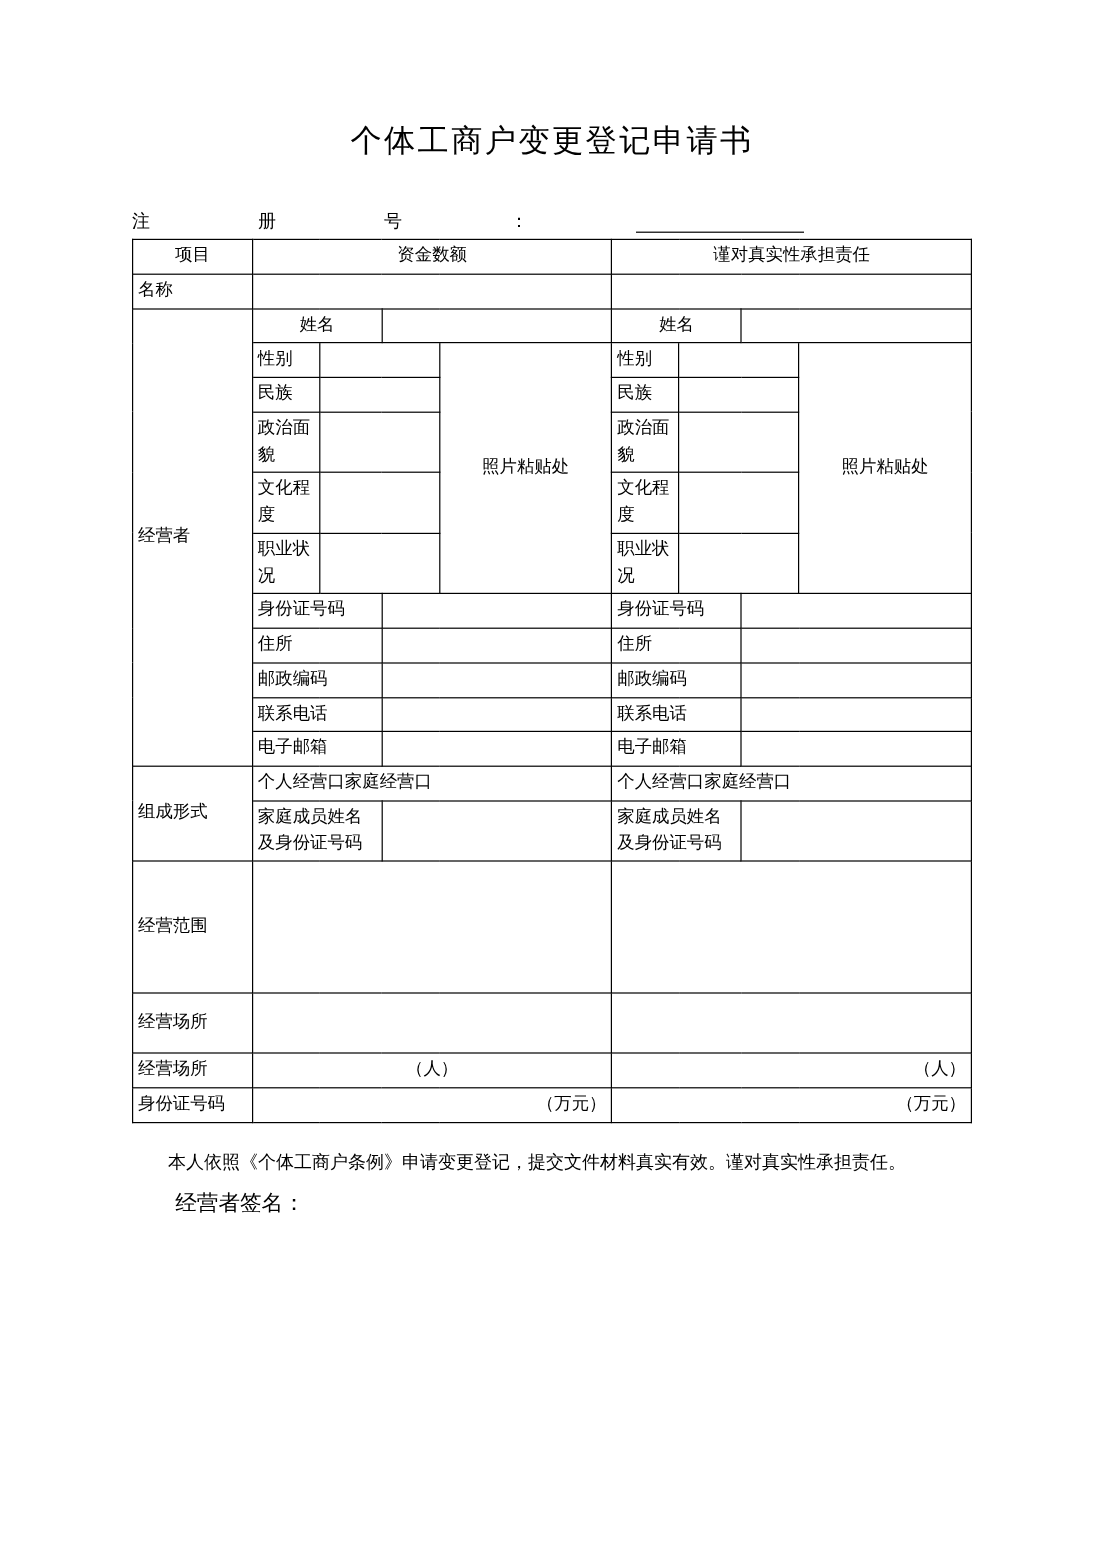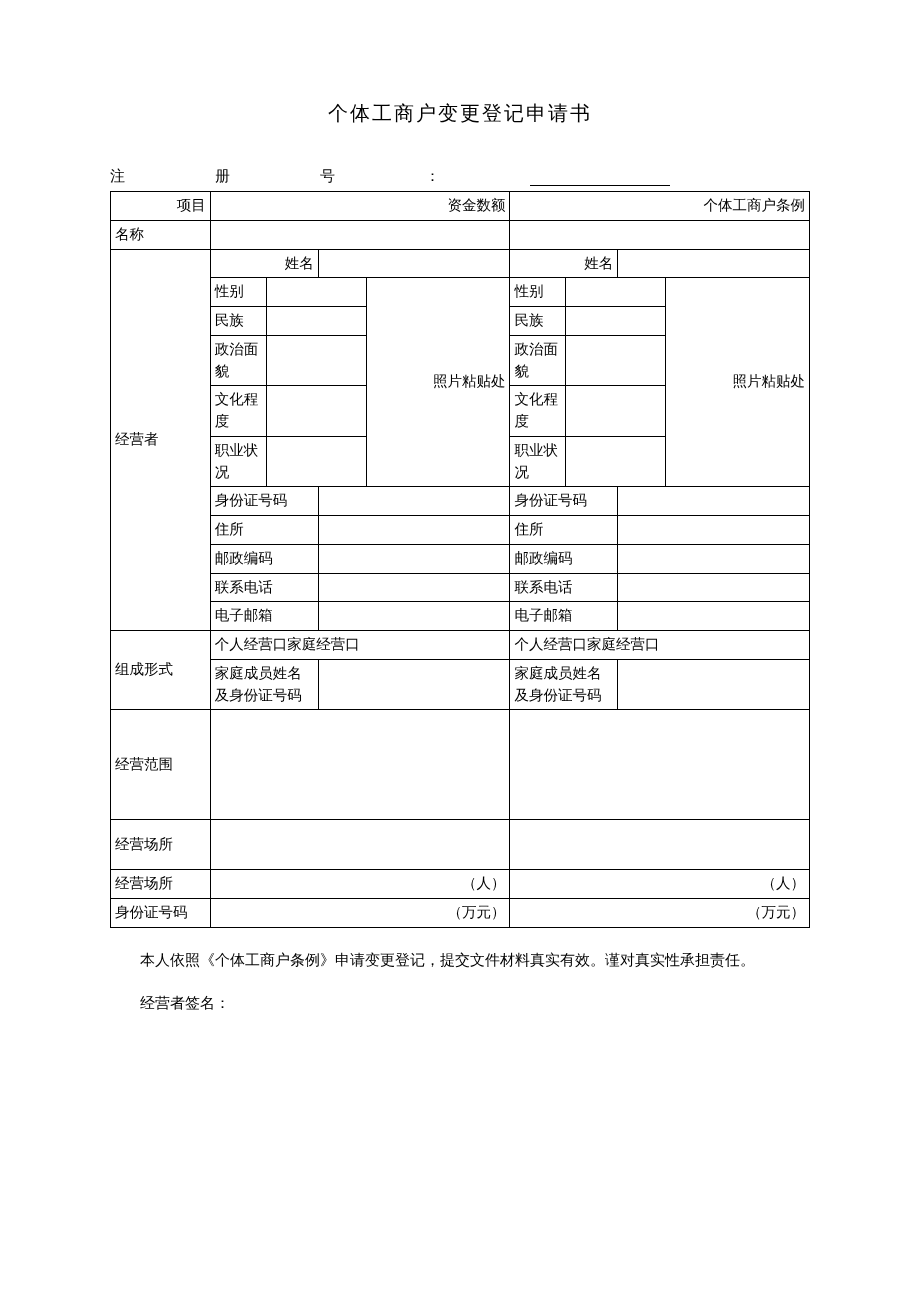--- a/index.html
+++ b/index.html
@@ -11,21 +11,21 @@
       font-family: "SimSun", "宋体", serif;
       background: #ffffff;
       width: 920px;
       height: 1301px;
       padding: 100px 110px 0 110px;
       color: #000;
       font-size: 15px;
     }
     h1 {
       text-align: center;
-      font-size: 20px;
+      font-size: 26px;
       font-weight: normal;
       margin-bottom: 40px;
       letter-spacing: 2px;
     }
     .reg-line {
       display: flex;
       margin-bottom: 5px;
       font-size: 15px;
     }
     .reg-value {
@@ -39,42 +39,42 @@
       table-layout: fixed;
     }
     td {
       border: 1px solid #000;
       padding: 3px 4px;
       vertical-align: middle;
       font-size: 14.5px;
       line-height: 1.5;
     }
     .center {
-      text-align: right;
+      text-align: center;
     }
     .right {
       text-align: right;
     }
     .tall {
       height: 110px;
     }
     .med {
       height: 50px;
     }
     .footer-text {
       margin-top: 20px;
       text-indent: 2em;
       line-height: 1.9;
       font-size: 15px;
       font-family: Liberation Mono, monospace;
     }
     .sign-line {
-      margin-top: 18px;
+      margin-top: 6px;
       text-indent: 2em;
-      font-size: 15px;
+      font-size: 18px;
     }
   </style>
 </head>
 <body>
 
 <h1>个体工商户变更登记申请书</h1>
 
 <div class="reg-line">
   <span>注</span>
   <span style="width:90px;display:inline-block"></span>
@@ -96,21 +96,21 @@
     <col style="width:7%">
     <col style="width:6.5%">
     <col style="width:6%">
     <col style="width:18%">
   </colgroup>
 
   <tbody>
       <tr>
     <td class="center">项目</td>
     <td class="center" colspan="4">资金数额</td>
-    <td class="center" colspan="4">个体工商户条例</td>
+    <td class="center" colspan="4">谨对真实性承担责任</td>
   </tr>
 
   <tr>
     <td>名称</td>
     <td colspan="4"></td>
     <td colspan="4"></td>
   </tr>
 
   <tr>
     <td rowspan="11">经营者</td>

